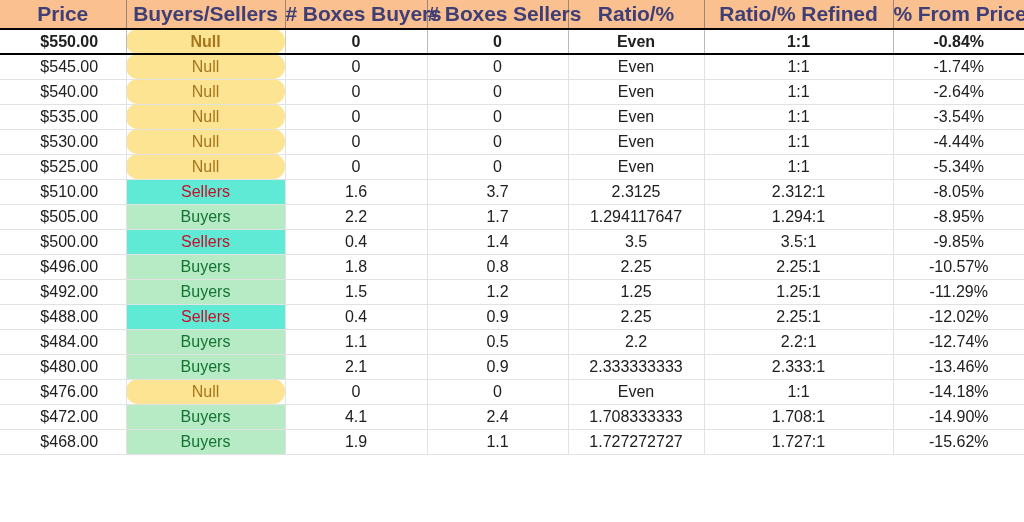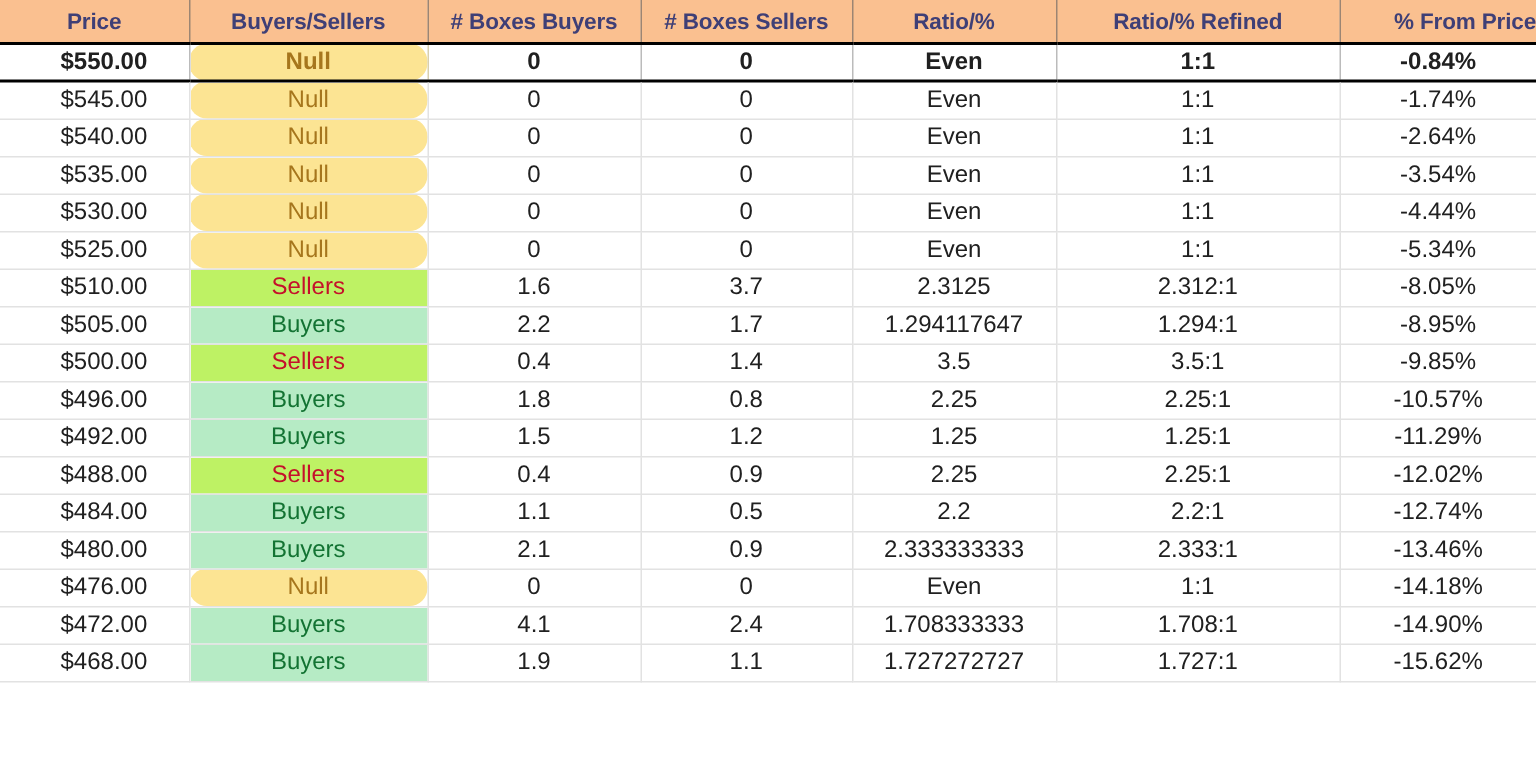--- a/index.html
+++ b/index.html
@@ -27,21 +27,21 @@
   table.grid col.c3 { width: 141px; }
   table.grid col.c4 { width: 136px; }
   table.grid col.c5 { width: 189px; }
   table.grid col.c6 { width: 131px; }
 
   thead th {
     height: 29px;
     background: #FAC090;
     color: #3F3F76;
     font-weight: bold;
-    font-size: 15px;
+    font-size: 21px;
     text-align: center;
     vertical-align: middle;
     border-right: 1px solid #9c8573;
     border-bottom: 2px solid #000000;
     white-space: nowrap;
     letter-spacing: -0.1px;
   }
   thead th:last-child { border-right: none; text-align: right; }
 
   tbody td {
@@ -64,21 +64,21 @@
     border-top: 2.5px solid #000000;
     border-bottom: 2.5px solid #000000;
     border-right: 1px solid #bbbbbb;
   }
   tbody tr.row-selected td:last-child { border-right: none; margin-left: 16px; }
   tbody tr.row-selected td.col-signal { border-right-color: #d8cfae; }
 
   
   td.sig-null    { background: #FCE493; color: #A6761D; border-radius: 12px; }
   td.sig-buyers  { background: #B6EBC5; color: #137333; }
-  td.sig-sellers { background: #bef264; color: #C5102B; }
+  td.sig-sellers { background: #5eead4; color: #C5102B; }
 
   td.col-price { font-variant-numeric: tabular-nums; padding-left: 13px; }
 </style>
 </head>
 <body>
 
 <div id="sheet">
   <table class="grid">
     <colgroup>
       <col class="c0">

